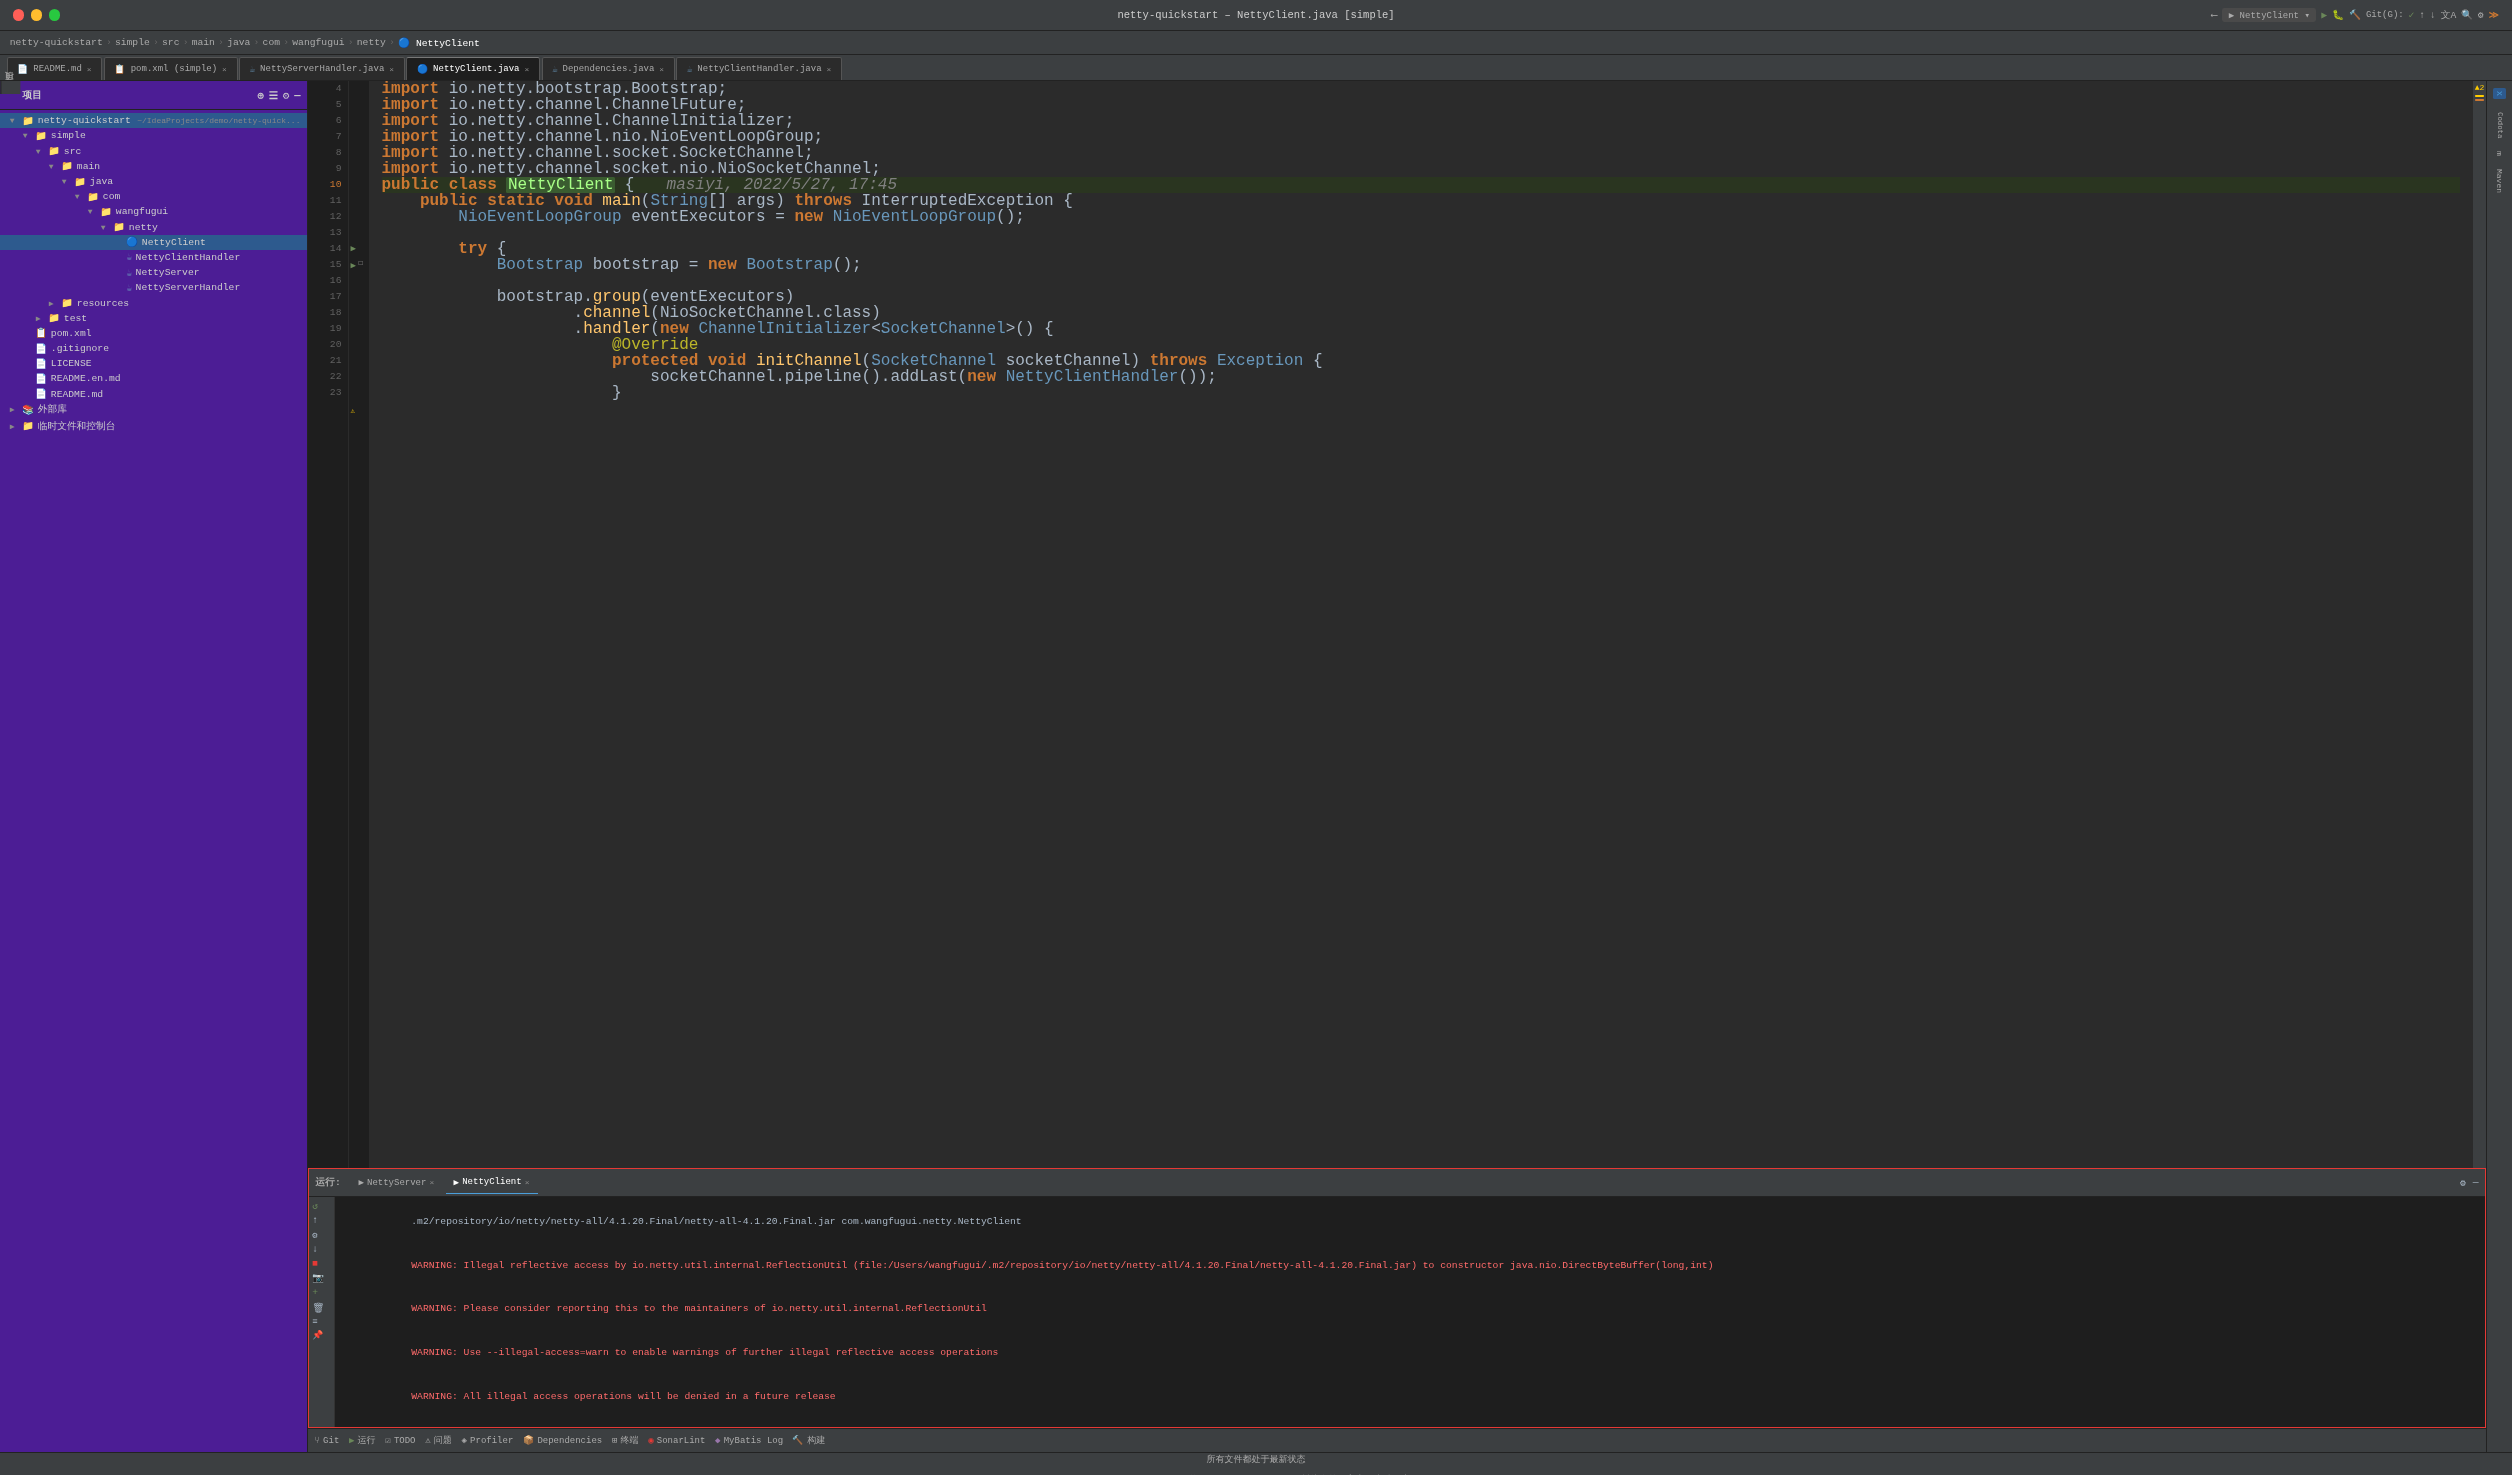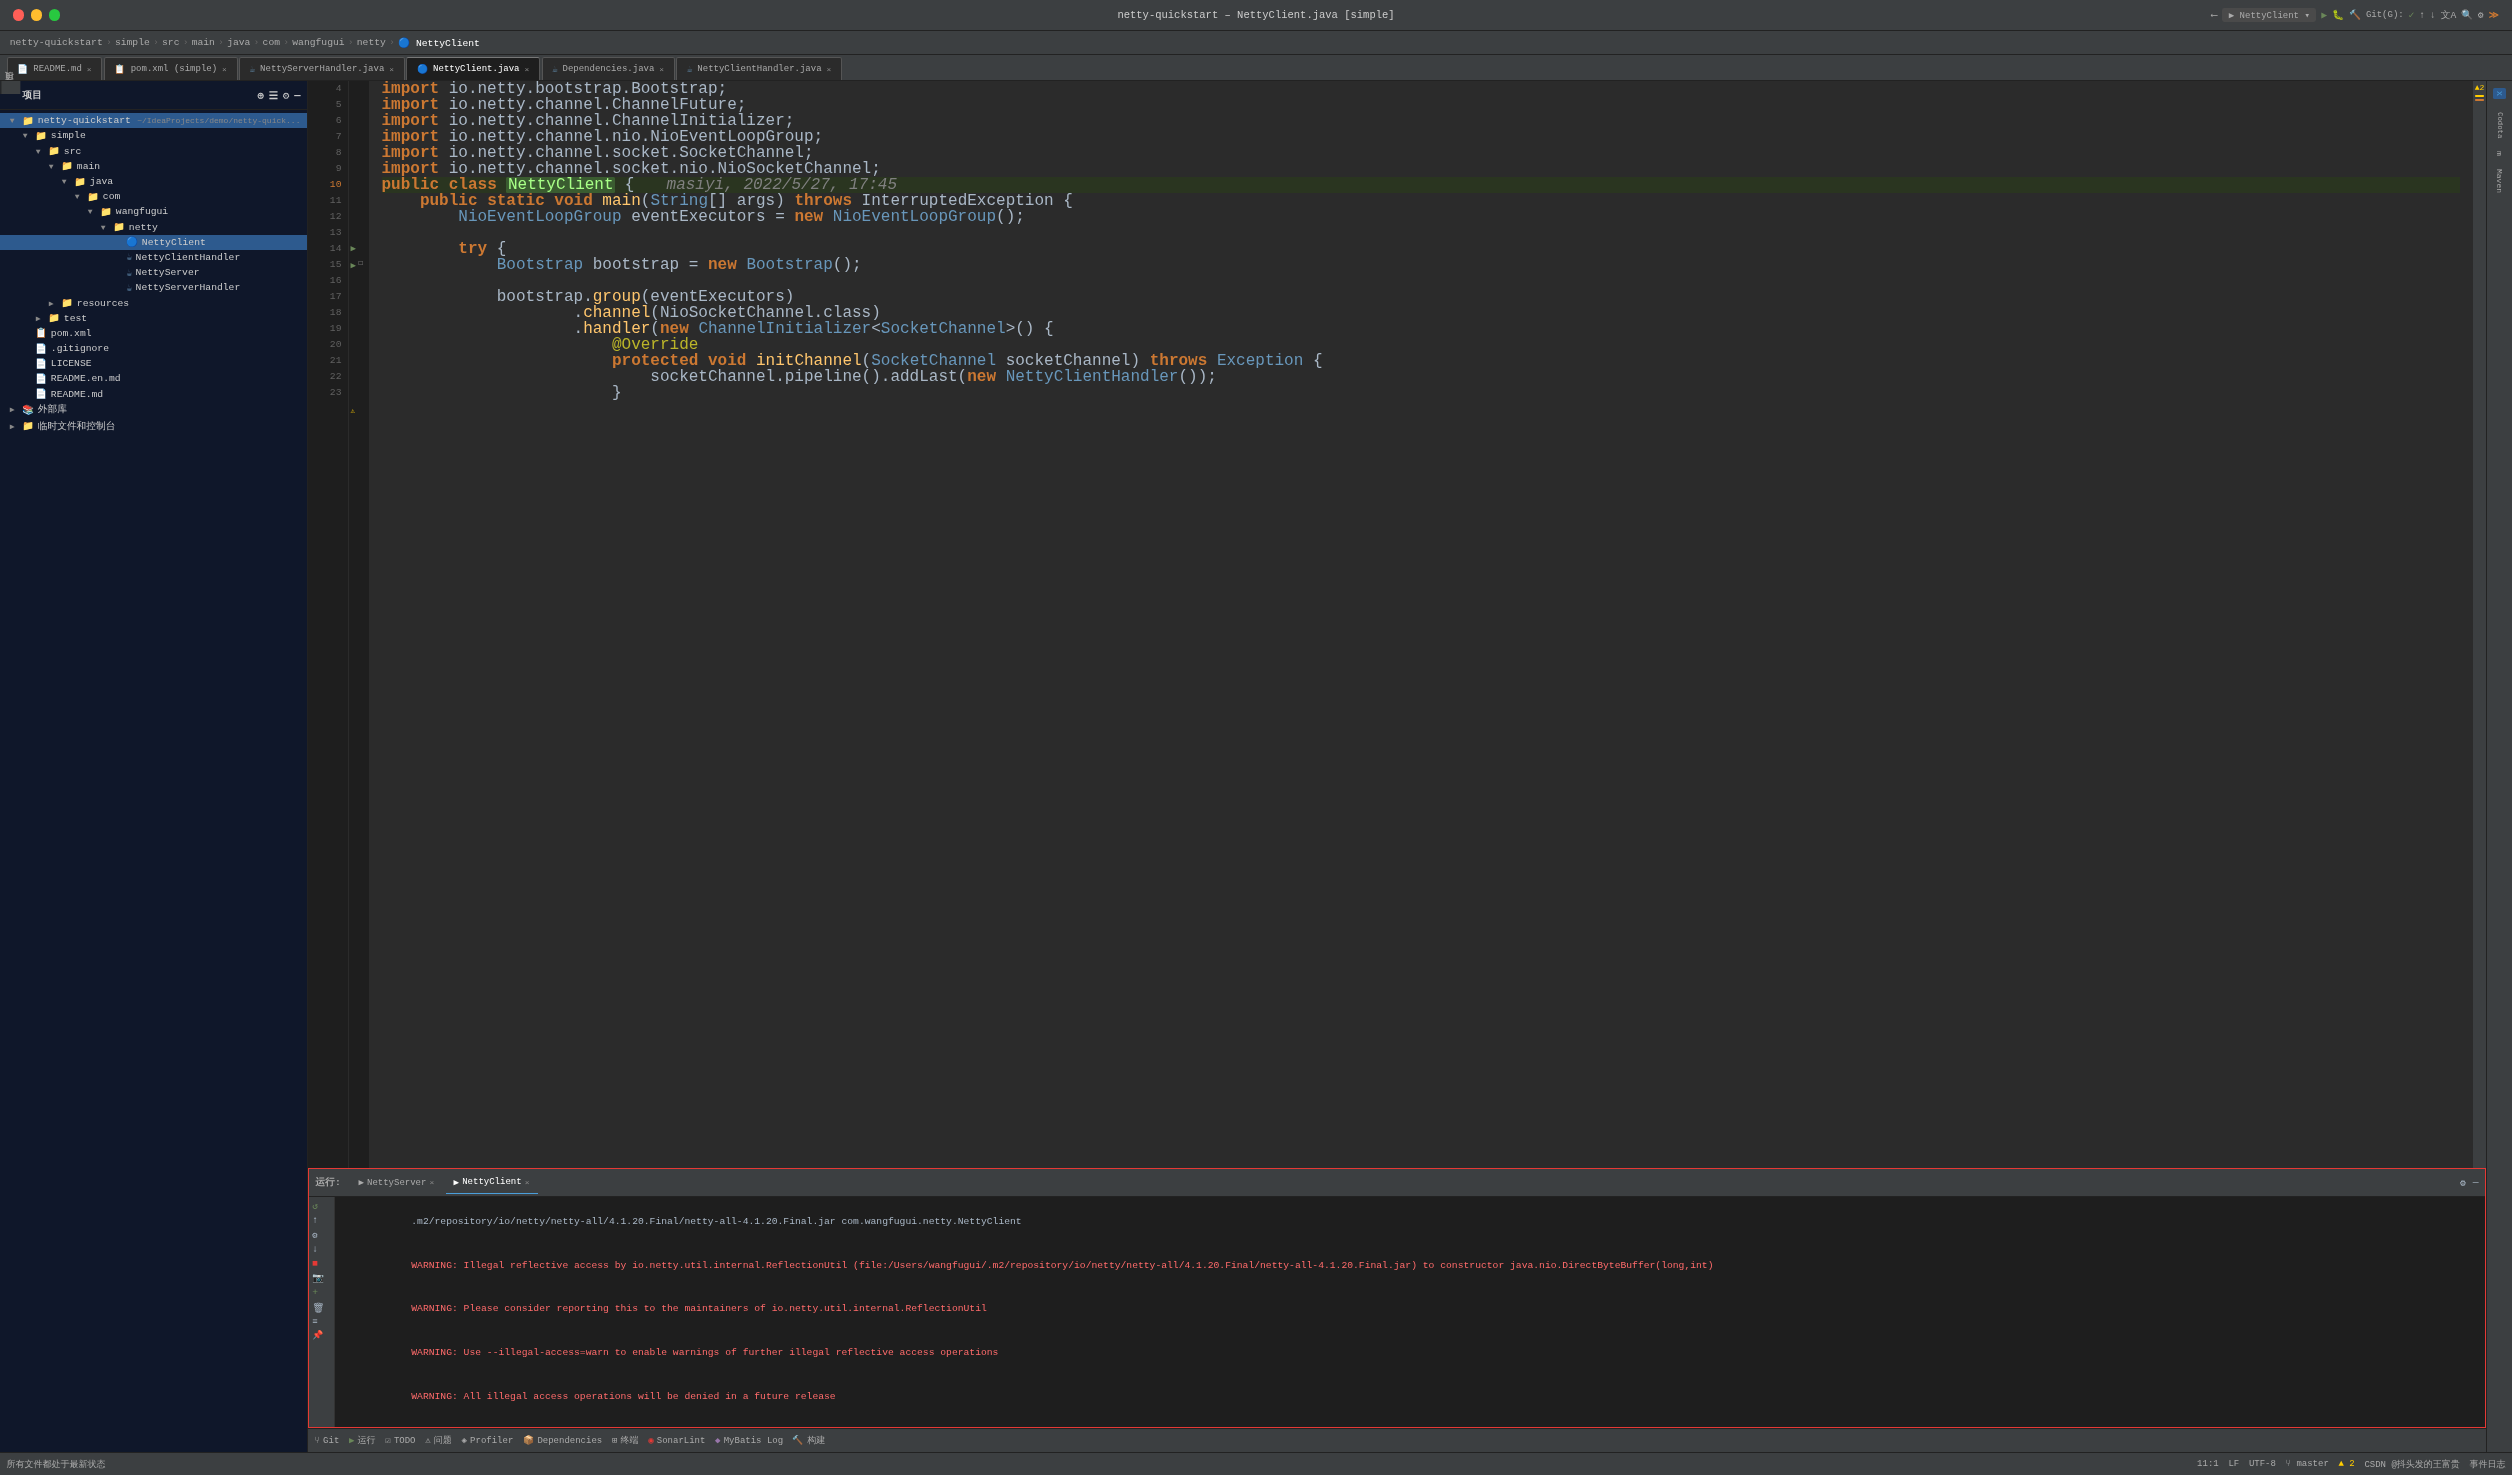--- a/index.html
+++ b/index.html
@@ -106,21 +106,21 @@
     
     .main-area {
       display: flex;
       flex: 1;
       overflow: hidden;
     }
 
     
     .sidebar {
       width: 308px;
-      background: #0f172a;
+      background: #4c1d95;
       display: flex;
       flex-direction: column;
       border-right: 0.8px solid #222;
       flex-shrink: 0;
     }
     .sidebar-header {
       height: 29px;
       display: flex;
       align-items: center;
       padding: 0 6.5px;
@@ -275,20 +275,21 @@
       height: 23px;
       background: #3c3f41;
       display: flex;
       align-items: center;
       padding: 0 6.5px;
       border-top: 0.8px solid #222;
       flex-shrink: 0;
       gap: 6.5px;
       font-size: 9px;
       color: #aaa;
+      flex-direction: column;
     }
     .status-left { display: flex; align-items: center; gap: 4.9px; flex: 1; }
     .status-right { display: flex; align-items: center; gap: 9.7px; }
 
     
     .bottom-toolbar {
       height: 24px;
       background: #3c3f41;
       display: flex;
       align-items: center;

